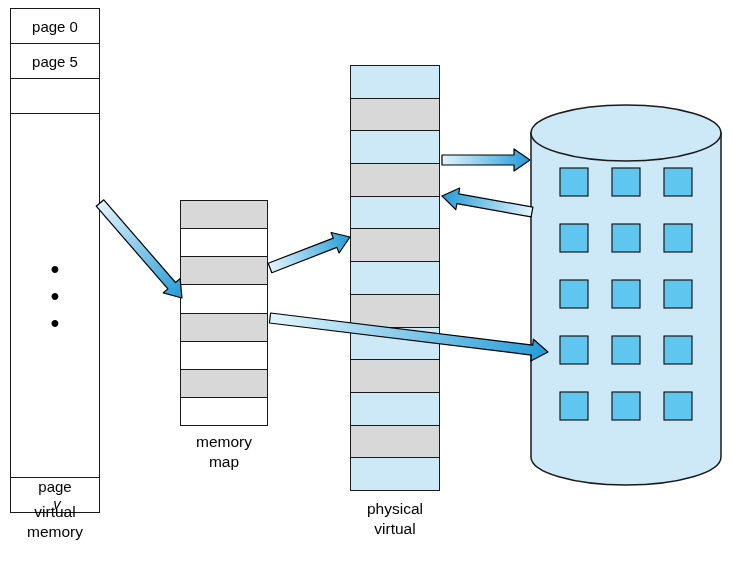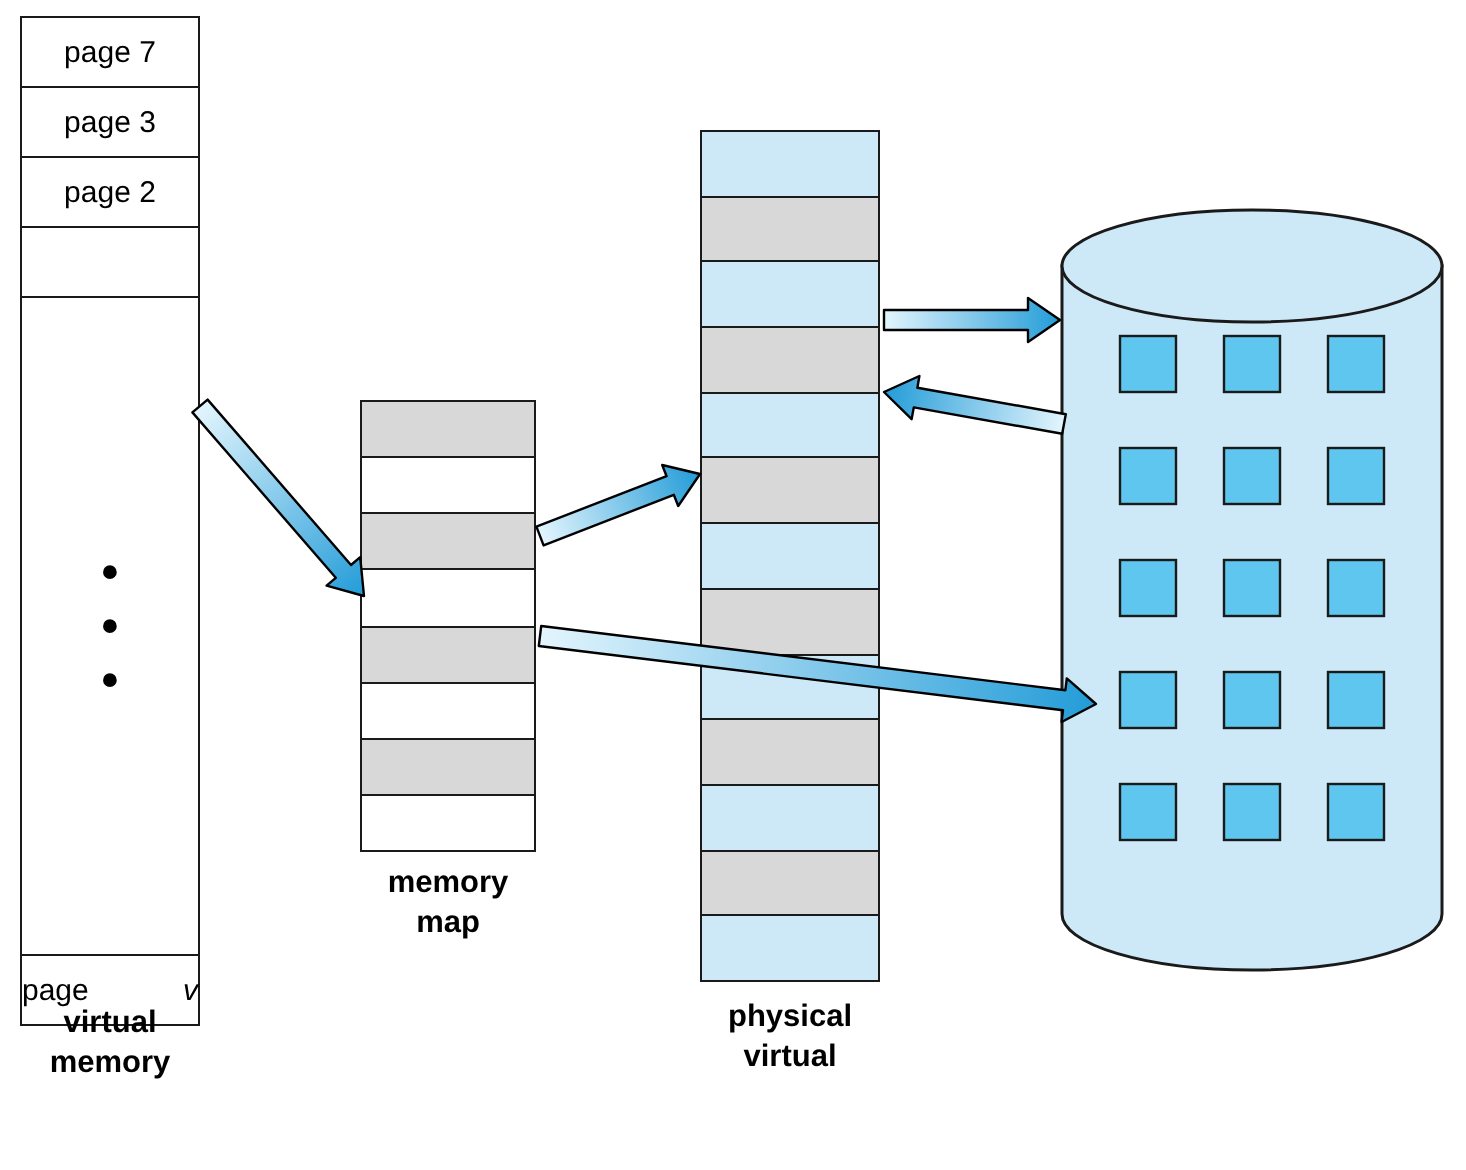--- a/index.html
+++ b/index.html
@@ -17,63 +17,60 @@
   .vm { left:10px; top:8px; width:90px; height:505px; }
   .vm-cell {
     height:35px; border-bottom:1.5px solid #1a1a1a;
     display:flex; align-items:center; justify-content:center;
     font-size:15px; background:#fff;
   }
   .vm-gap { flex:1; display:flex; align-items:center; justify-content:center; }
   .vm-last {
     height:35px; border-top:1.5px solid #1a1a1a;
     display:flex; align-items:center; justify-content:space-between;
-    font-size:15px; background:#fff;
+    font-size:15px; background:#fff;flex-direction:column;
   }
   .dots { font-size:24px; line-height:27px; white-space:pre-line; text-align:center; font-weight:bold; }
   .italic { font-style:italic; margin-left:4px; }
 
   
   .mm { left:180px; top:200px; width:88px; height:226px; }
   .mm .cell { flex:1; border-bottom:1.5px solid #1a1a1a; }
   .mm .cell:last-child { border-bottom:none; }
 
   
   .pm { left:350px; top:65px; width:90px; height:426px; }
   .pm .cell { flex:1; border-bottom:1.5px solid #1a1a1a; }
   .pm .cell:last-child { border-bottom:none; }
 
   .gray  { background:#d8d8d8; }
   .blue  { background:#cde9f8; }
   .white { background:#ffffff; }
 
   .fig-label {
     position:absolute; text-align:center;
-    font-size:15.5px; line-height:1.32; white-space:pre-line;font-weight:bold;
+    font-size:15.5px; line-height:1.32; white-space:pre-line;
   }
   .lbl-vm { left:6px;   top:502px; width:98px;  }
   .lbl-mm { left:170px; top:432px; width:108px; }
   .lbl-pm { left:340px; top:499px; width:110px; }
 
   svg.overlay { position:absolute; left:0; top:0; pointer-events:none; }
 </style>
 </head>
 <body>
 
 <div class="stage">
 
   <div class="col vm">
     <div class="vm-cell">
-      <span>page 7</span>
+      <span>page 0</span>
     </div>
     <div class="vm-cell">
-      <span>page 3</span>
-    </div>
-    <div class="vm-cell">
-      <span>page 2</span>
+      <span>page 5</span>
     </div>
     <div class="vm-cell"></div>
     <div class="vm-gap">
       <span class="dots">•
 •
 •</span>
     </div>
     <div class="vm-last">
       <span>page</span>
       <span class="italic">v</span>

